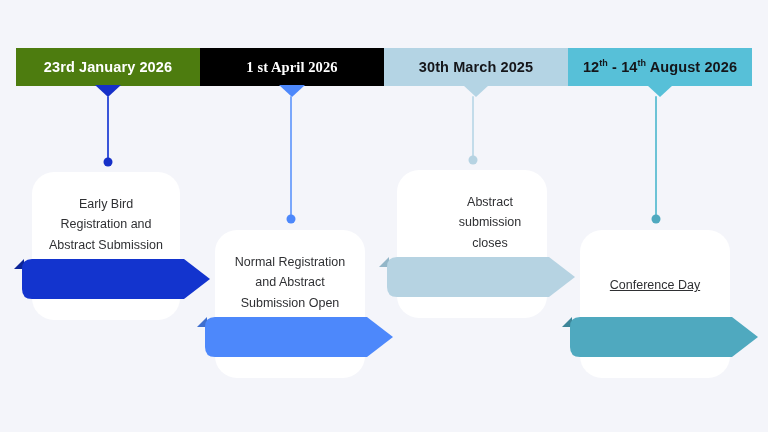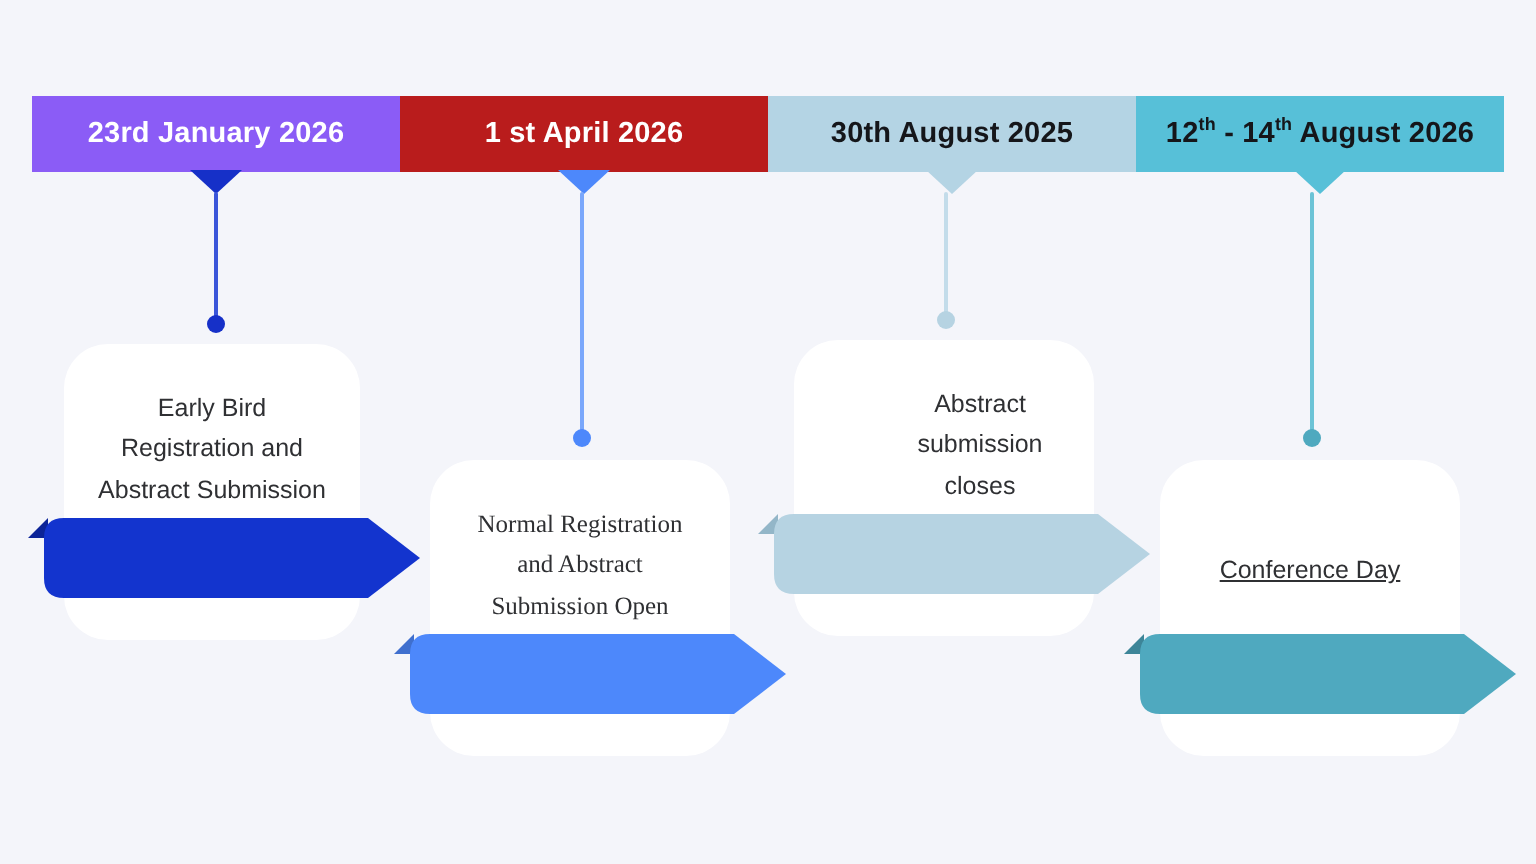--- a/index.html
+++ b/index.html
@@ -110,37 +110,37 @@
     overflow: visible;
   }
 </style>
 </head>
 <body style="background: rgb(244, 245, 250);">
 
 <div id="canvas">
 
   <div class="date-bar">
 
-    <div class="date-cell" style="background: #8b5cf6; color: rgb(255, 255, 255);">
+    <div class="date-cell" style="background: #4d7c0f; color: rgb(255, 255, 255);">
       <span class="date-label">
         <span>23rd January 2026</span><sup></sup><span></span><sup></sup><span></span>
       </span>
       <div class="notch" style="border-top-color: rgb(22, 48, 200);"></div>
     </div>
 
-    <div class="date-cell" style="background: #b91c1c; color: rgb(255, 255, 255);">
+    <div class="date-cell" style="background: #000000; color: rgb(255, 255, 255); font-family: Liberation Serif, serif;">
       <span class="date-label">
         <span>1 st April 2026</span><sup></sup><span></span><sup></sup><span></span>
       </span>
       <div class="notch" style="border-top-color: rgb(77, 136, 251);"></div>
     </div>
 
     <div class="date-cell" style="background: rgb(180, 212, 228); color: rgb(21, 22, 26);">
       <span class="date-label">
-        <span>30th August 2025</span><sup></sup><span></span><sup></sup><span></span>
+        <span>30th March 2025</span><sup></sup><span></span><sup></sup><span></span>
       </span>
       <div class="notch" style="border-top-color: rgb(180, 212, 228);"></div>
     </div>
 
     <div class="date-cell" style="background: rgb(87, 192, 216); color: rgb(21, 22, 26); justify-content: center;">
       <span class="date-label">
         <span>12</span><sup>th</sup><span> - 14</span><sup>th</sup><span> August 2026</span>
       </span>
       <div class="notch" style="border-top-color: rgb(87, 192, 216);"></div>
     </div>
@@ -163,21 +163,21 @@
     <div class="card-text" style="top:22px;">Early Bird Registration and Abstract Submission Open</div>
   </div>
   <div class="ribbon-wrap" style="left:14px; top:255px;">
     <svg class="ribbon-svg" width="200" height="48" viewBox="0 0 200 48">
       <path d="M0 14 L10 4 L10 14 Z" fill="#0c2498"></path>
       <path d="M8 14 Q8 4 18 4 L170 4 L196 24 L170 44 L18 44 Q8 44 8 34 Z" fill="#1334ce"></path>
     </svg>
   </div>
 
   <div class="card" style="left:215px; top:230px; width:150px; height:148px;">
-    <div class="card-text" style="top:22px;font-family:Liberation Serif, serif;">Normal Registration and Abstract Submission Open</div>
+    <div class="card-text" style="top:22px;">Normal Registration and Abstract Submission Open</div>
   </div>
   <div class="ribbon-wrap" style="left:197px; top:313px;">
     <svg class="ribbon-svg" width="200" height="48" viewBox="0 0 200 48">
       <path d="M0 14 L10 4 L10 14 Z" fill="#3f6fce"></path>
       <path d="M8 14 Q8 4 18 4 L170 4 L196 24 L170 44 L18 44 Q8 44 8 34 Z" fill="#4d88fb"></path>
     </svg>
   </div>
 
   <div class="card" style="left:397px; top:170px; width:150px; height:148px;">
     <div class="card-text" style="top:22px;margin-left:36px;">Abstract submission closes</div>

